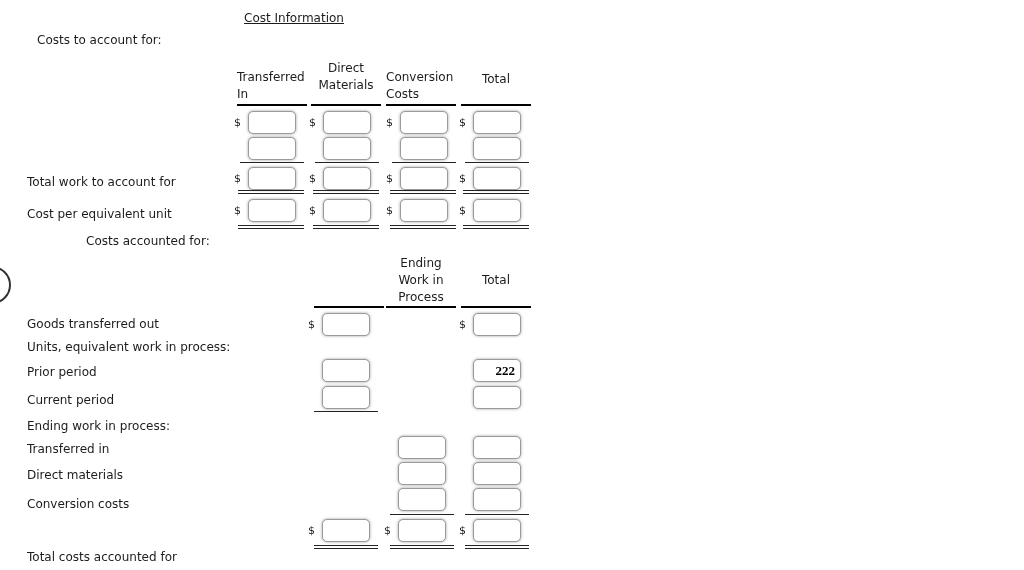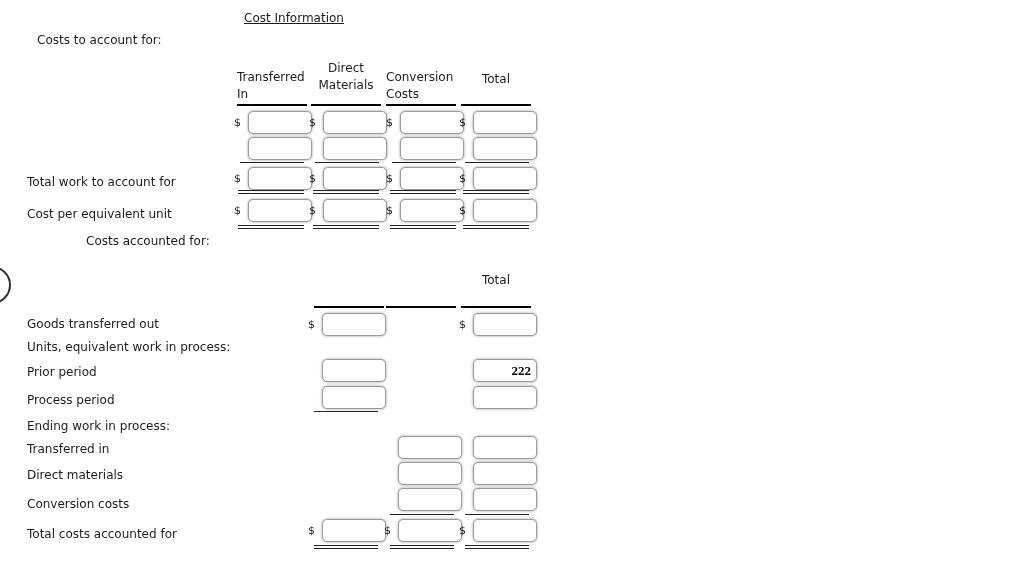--- a/index.html
+++ b/index.html
@@ -11,21 +11,21 @@
   }
   .lbl { position:absolute; white-space:nowrap; line-height:14px; }
   .title { text-decoration:underline; }
   .colhead { position:absolute; line-height:17px; }
   .ta-c { text-align:center; }
   .hrule { position:absolute; height:2px; background:#000; }
   .srule { position:absolute; height:1px; background:#222; }
   .drule { position:absolute; height:4px; box-sizing:border-box;
            border-top:1px solid #222; border-bottom:1px solid #222; }
   .ibox {
-    position:absolute; width:64px; height:23px; box-sizing:border-box;
+    position:absolute; width:48px; height:23px; box-sizing:border-box;
     border:1px solid #9a9a9a; border-radius:5px; background:#fff;
     box-shadow:0 0 3px rgba(0,0,0,0.38);
     font-family:"Liberation Serif",serif; font-weight:bold; font-size:13px;
     text-align:right; padding:0 5px; color:#000; outline:none;
   }
   .cur { position:absolute; width:8px; font-size:11px; line-height:12px;
          text-align:right; }
   .circle-frag {
     position:absolute; left:-27px; top:266px; width:34px; height:34px;
     border:2px solid #333; border-radius:50%; background:#fff;
@@ -97,35 +97,36 @@
   <span class="cur" style="left:458px;top:205px;">$</span>
   <input class="ibox" type="text" style="left: 473px; top: 199px;">
 
   <div class="drule" style="left:238px;top:225px;width:66px;"></div>
   <div class="drule" style="left:313px;top:225px;width:66px;"></div>
   <div class="drule" style="left:390px;top:225px;width:66px;"></div>
   <div class="drule" style="left:463px;top:225px;width:66px;"></div>
 
   <div class="lbl" style="left:39px;top:234px;margin-left:47px;">Costs accounted for:</div>
 
+  <div class="colhead ta-c" style="left:386px;top:255px;width:70px;">Ending Work in Process</div>
   <div class="colhead ta-c" style="left:461px;top:272px;width:70px;">Total</div>
 
   <div class="hrule" style="left:314px;top:306px;width:70px;"></div>
   <div class="hrule" style="left:386px;top:306px;width:70px;"></div>
   <div class="hrule" style="left:461px;top:306px;width:70px;"></div>
 
   <div class="lbl" style="left:27px;top:317px;">Goods transferred out</div>
   <div class="lbl" style="left:27px;top:340px;">Units, equivalent work in process:</div>
   <div class="lbl" style="left:27px;top:365px;">Prior period</div>
-  <div class="lbl" style="left:27px;top:393px;">Process period</div>
+  <div class="lbl" style="left:27px;top:393px;">Current period</div>
   <div class="lbl" style="left:27px;top:419px;">Ending work in process:</div>
   <div class="lbl" style="left:27px;top:442px;">Transferred in</div>
   <div class="lbl" style="left:27px;top:468px;">Direct materials</div>
   <div class="lbl" style="left:27px;top:497px;">Conversion costs</div>
-  <div class="lbl" style="left:27px;top:527px;">Total costs accounted for</div>
+  <div class="lbl" style="left:27px;top:550px;">Total costs accounted for</div>
 
   <span class="cur" style="left:307px;top:319px;">$</span>
   <input class="ibox" type="text" style="left: 322px; top: 313px;">
   <span class="cur" style="left:458px;top:319px;">$</span>
   <input class="ibox" type="text" style="left: 473px; top: 313px;">
 
   <input class="ibox" type="text" style="left: 322px; top: 359px;">
   <input class="ibox" type="text" style="left: 473px; top: 359px;" value="222">
 
   <input class="ibox" type="text" style="left: 322px; top: 386px;">

